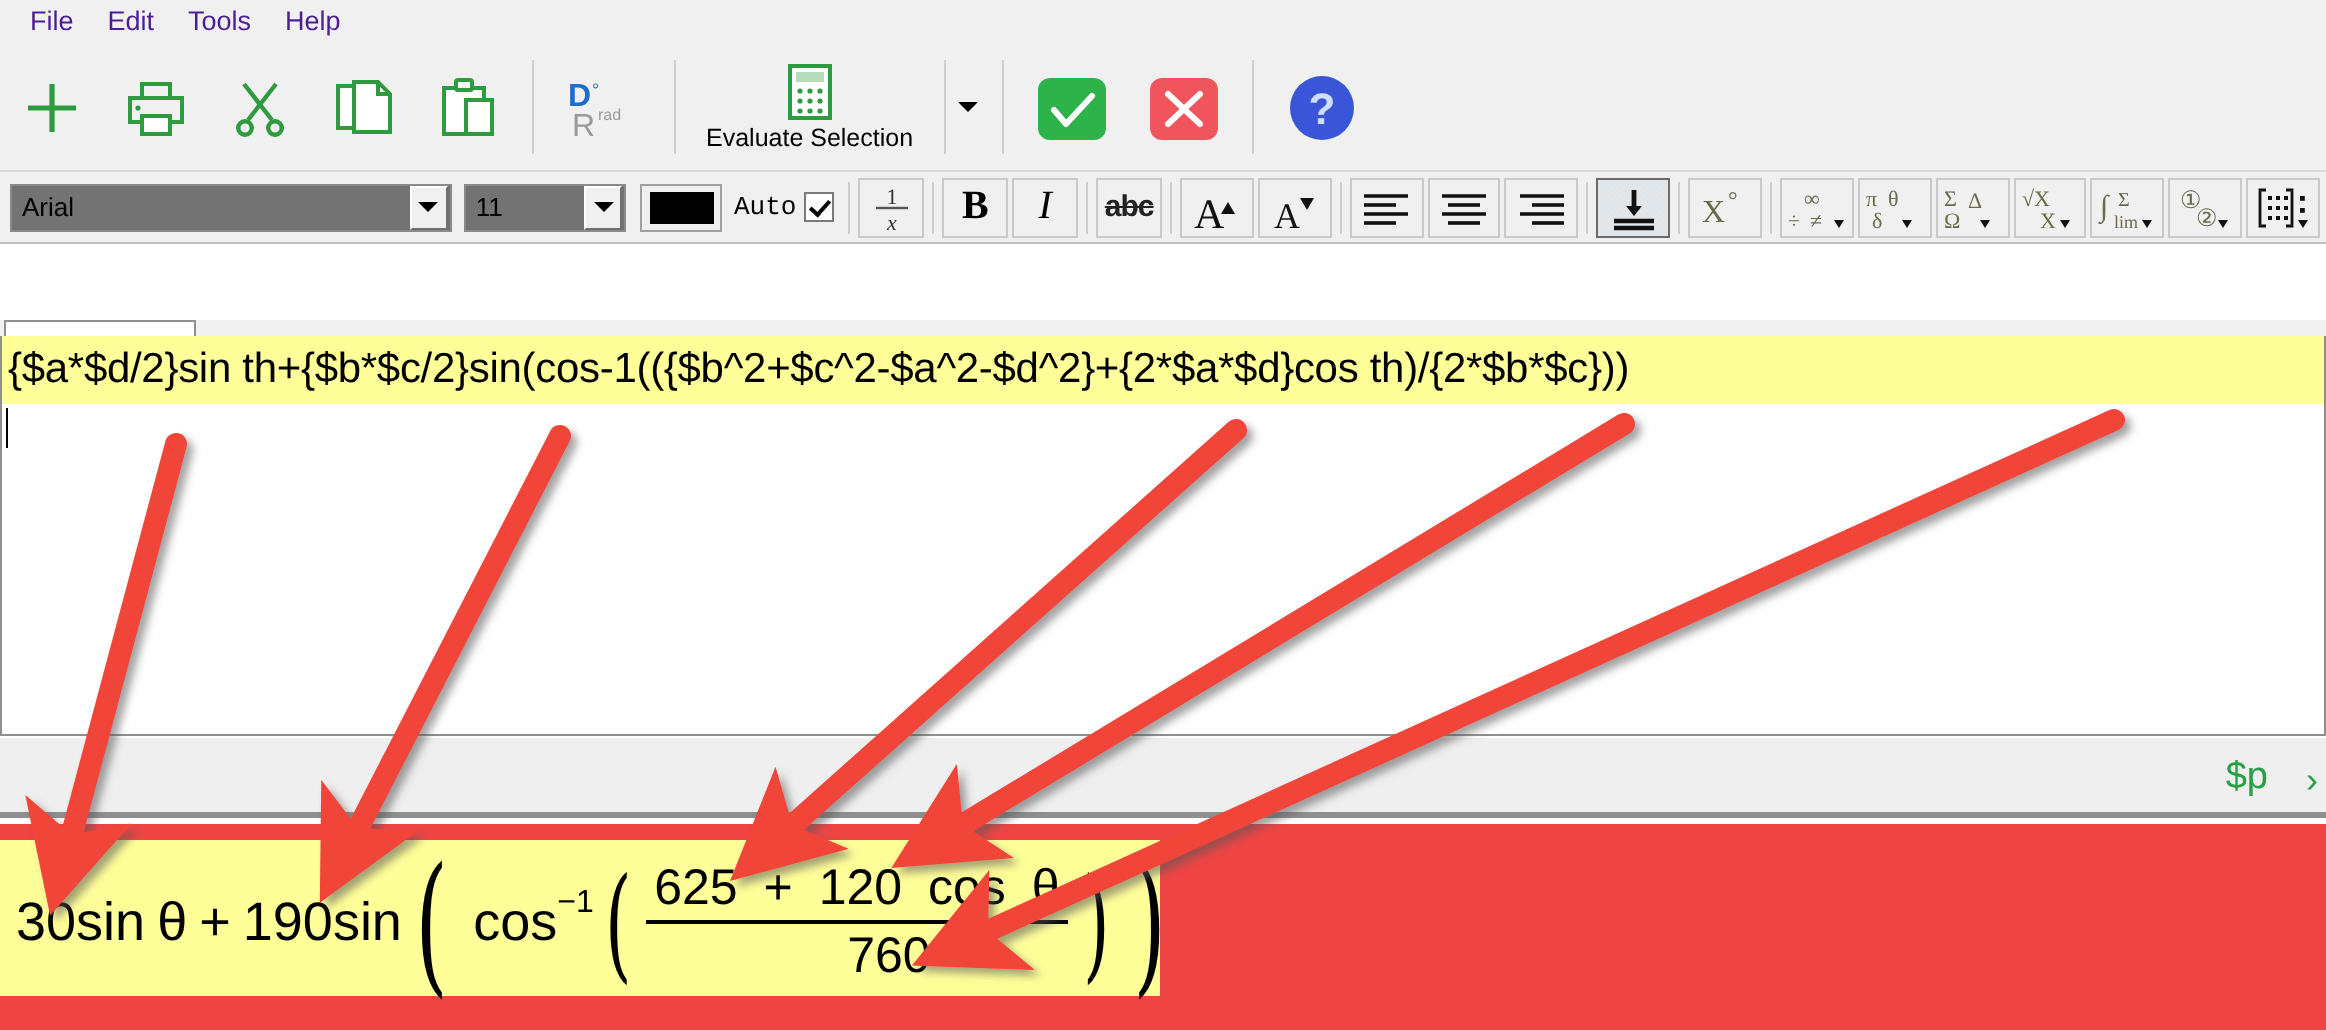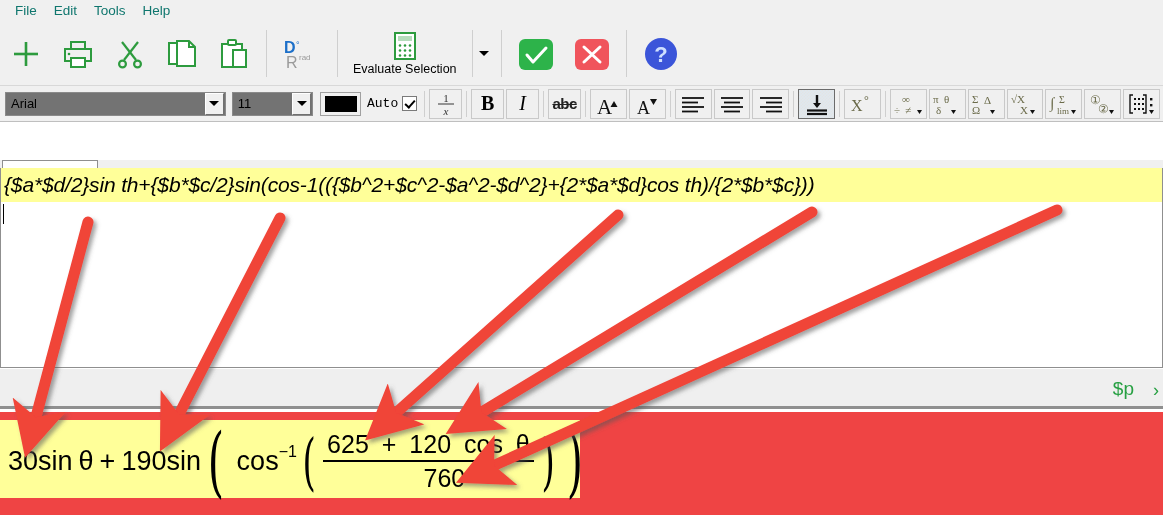--- a/index.html
+++ b/index.html
@@ -32,21 +32,21 @@
     font-family:"Liberation Sans",sans-serif;
   }
   .title-text{font-size:14.5px;color:#000;white-space:nowrap;}
 
   
   .menubar{
     height:22px;background:#f0f0f0;display:flex;align-items:center;
     padding-left:7px;box-sizing:border-box;
   }
   .menu-item{
-    font-size:13.5px;color:#0f766e;padding:2px 9px 3px 8px;cursor:default;white-space:nowrap;
+    font-size:13.5px;color:#4c1d95;padding:2px 9px 3px 8px;cursor:default;white-space:nowrap;
   }
 
   
   .toolbar{
     height:64px;background:#f0f0f0;border-bottom:1px solid #d8d8d8;
     display:flex;align-items:stretch;box-sizing:border-box;
   }
   .tb-sep{width:1px;background:#cfcfcf;margin:8px 6px;align-self:stretch;}
   .tb-btn{
     height:100%;display:flex;flex-direction:column;align-items:center;justify-content:center;
@@ -101,21 +101,21 @@
      background-image:linear-gradient(45deg,#e4e4e4 25%,transparent 25%,transparent 75%,#e4e4e4 75%),linear-gradient(45deg,#e4e4e4 25%,transparent 25%,transparent 75%,#e4e4e4 75%);
      background-size:3px 3px;background-position:0 0,1.5px 1.5px;}
   .fbtn.wide{width:38px;}
   .fbtn .b{font-family:"Liberation Serif",serif;font-weight:bold;font-size:20px;}
   .fbtn .i{font-family:"Liberation Serif",serif;font-style:italic;font-size:20px;}
   .fbtn .strike{font-size:15px;text-decoration:line-through;color:#222;font-weight:bold;letter-spacing:-.5px;}
   .fgsep{width:1px;background:#cfcfcf;height:26px;margin:0 3px;}
 
   
   .editwrap{position:absolute;left:0;top:168px;width:1163px;height:200px;box-sizing:border-box;
-     border:1px solid #8f8f8f;border-top:none;background:#fff;font-style:italic;}
+     border:1px solid #8f8f8f;border-top:none;background:#fff;}
   .tabstrip{position:absolute;left:0;top:160px;width:1163px;height:9px;background:#f0f0f0;}
   .tabstrip .tab{position:absolute;left:2px;top:0;width:96px;height:9px;background:#fff;
      border:1px solid #8f8f8f;border-bottom:none;box-sizing:border-box;}
   .eqline{
     background:#ffff99;font-size:21px;line-height:30px;color:#000;white-space:nowrap;
     padding:2px 0 2px 3px;font-family:"Liberation Sans","DejaVu Sans",sans-serif;
     letter-spacing:-0.15px;
   }
   .caretbar{position:absolute;left:2px;top:36px;width:1px;height:20px;background:#000;}
 

